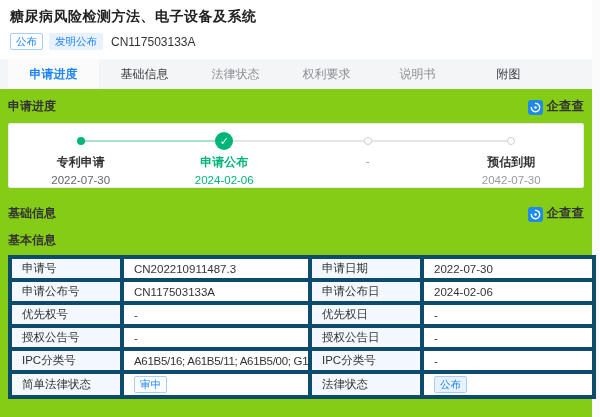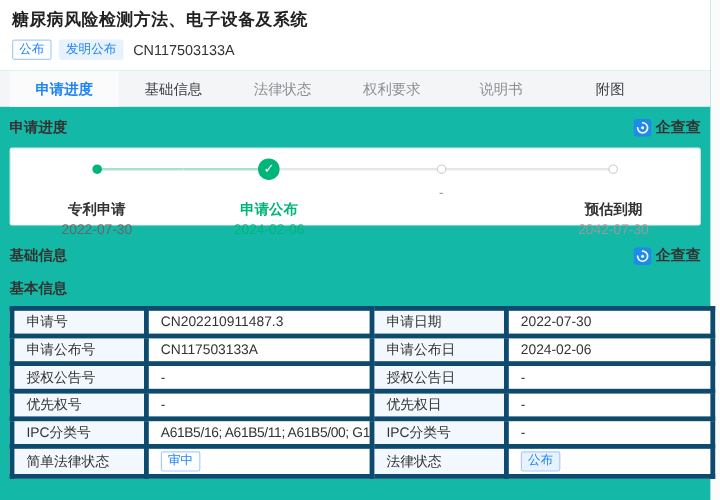--- a/index.html
+++ b/index.html
@@ -1,21 +1,21 @@
 <!DOCTYPE html>
 <html><head>
 <meta charset="utf-8">
 <style>
   * { margin:0; padding:0; box-sizing:border-box; }
   html,body { width:600px; height:417px; overflow:hidden; }
   body {
     font-family:"Liberation Sans","DejaVu Sans",sans-serif;
     background:#fbfbfc; color:#333; font-size:12px;
   }
-  .page { width:592px; height:417px; background:#14b8a6; }
+  .page { width:592px; height:417px; background:#84cc16; }
 
   
   .header { background:#fff; padding:8px 10px 9px; }
   .title { font-size:14px; font-weight:bold; color:#222; letter-spacing:.5px; }
   .badge-row { margin-top:7px; display:flex; align-items:center; gap:6px; }
   .badge { display:inline-block; font-size:10.5px; line-height:15px; padding:0 5px; border-radius:2px;text-align:center; }
   .badge.outline { color:#2285f6; border:1px solid #a9cdfa; background:#fdfeff; }
   .badge.solid   { color:#2285f6; background:#e7f2fe; border:1px solid #e7f2fe; }
   .badge.mixed   { color:#2285f6; background:#e7f2fe; border:1px solid #a9cdfa; }
   .pub-no { color:#333; font-size:12px; margin-left:2px; }
@@ -28,21 +28,21 @@
   }
   .tab.active { background:#fbfbfc; color:#2285f6; font-weight:bold; }
   .tab:nth-child(2), .tab:nth-child(6) { color:#3a3e43; }
 
   
   .content { padding:0 8px; }
   .section-head { display:flex; justify-content:space-between; align-items:center; height:20px; }
   .section-head.first { margin-top:7px; margin-bottom:7px; }
   .section-head.second { margin-top:15px; margin-bottom:4px; }
   .section-title { font-size:12px; font-weight:600; color:#333; }
-  .brand { display:flex; align-items:center; gap:4px; }
+  .brand { display:flex; align-items:flex-end; gap:4px; }
   .brand-name { font-size:12.5px; color:#333; font-weight:600; }
 
   
   .card {
     background:#fff; border:1px solid #eaeaec; border-radius:2px;
     height:65px; display:flex; padding-top:6px;
   }
   .tl-item { flex:1; position:relative; text-align:center; }
   .node-area { position:relative; height:22px; }
   .seg { position:absolute; top:10px; height:2px; width:50%; background:#e6e6e6; }
@@ -54,21 +54,21 @@
     top:7px; width:8px; height:8px; border-radius:50%; background:#00b578;
   }
   .node.check {
     top:2px; width:18px; height:18px; border-radius:50%; background:#00b578;
     color:#fff; font-size:11px; line-height:18px; font-weight:bold; text-align:center;
   }
   .node.pending {
     top:7px; width:8px; height:8px; border-radius:50%;
     background:#fff; border:1px solid #cfcfcf;
   }
-  .tl-label { margin-top:14px; font-size:12px; font-weight:bold; color:#333; }
+  .tl-label { margin-top:2px; font-size:12px; font-weight:bold; color:#333; }
   .tl-date { margin-top:3px; font-size:11.5px; color:#666; }
   .tl-item.current .tl-label, .tl-item.current .tl-date { color:#00b578; }
   .tl-item.pending .tl-date { color:#999; }
 
   .sub-head { font-size:12px; font-weight:bold; color:#333; margin:9px 0 6px; }
 
   
   table.info { width:584px; border-collapse:collapse; table-layout:fixed; background:#fff; }
   table.info td {
     border:4px solid #0c4a6e; height:23px; padding:2px 10px;
@@ -180,29 +180,29 @@
         <td class="lbl">申请日期</td>
         <td>2022-07-30</td>
       </tr>
       <tr>
         <td class="lbl">申请公布号</td>
         <td>CN117503133A</td>
         <td class="lbl">申请公布日</td>
         <td>2024-02-06</td>
       </tr>
       <tr>
+        <td class="lbl">优先权号</td>
+        <td>-</td>
+        <td class="lbl">优先权日</td>
+        <td>-</td>
+      </tr>
+      <tr>
         <td class="lbl">授权公告号</td>
         <td>-</td>
         <td class="lbl">授权公告日</td>
-        <td>-</td>
-      </tr>
-      <tr>
-        <td class="lbl">优先权号</td>
-        <td>-</td>
-        <td class="lbl">优先权日</td>
         <td>-</td>
       </tr>
       <tr>
         <td class="lbl">IPC分类号</td>
         <td class="tight">A61B5/16; A61B5/11; A61B5/00; G16H50/30</td>
         <td class="lbl">IPC分类号</td>
         <td>-</td>
       </tr>
       <tr>
         <td class="lbl">简单法律状态</td>

